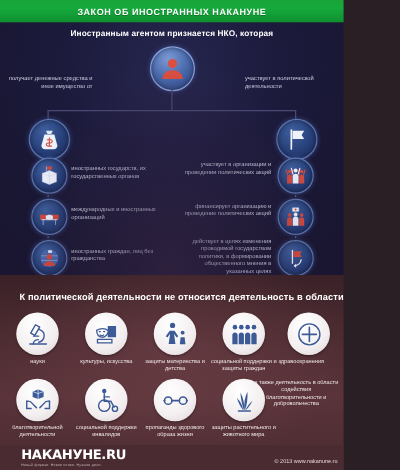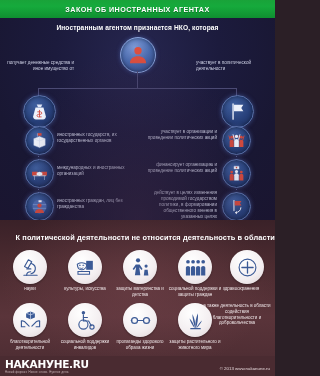--- a/index.html
+++ b/index.html
@@ -65,33 +65,33 @@
   .disc svg{display:block;}
   .disc-cap{position:absolute;width:60px;text-align:center;color:#efe6e8;
             font-size:4.5px;line-height:5.6px;}
 
   .note{position:absolute;width:68px;text-align:center;color:#efe6e8;
         font-size:4.5px;line-height:5.8px;}
 
   
   .footer{position:absolute;left:0;bottom:0;width:275px;height:20px;
           background:#4a2b31;}
-  .logo{position:absolute;left:5px;bottom:2px;}
+  .logo{position:absolute;left:17px;bottom:2px;}
   .logo-main{color:#ffffff;font-size:10.5px;font-weight:bold;letter-spacing:-.3px;
              line-height:11px;font-family:"DejaVu Sans",sans-serif;}
   .logo-sub{color:#c9b4b8;font-size:2.8px;letter-spacing:.2px;line-height:4px;}
   .copy{position:absolute;right:5px;bottom:5px;color:#e4d6d9;font-size:4.4px;}
 </style>
 </head>
 <body>
 
 <div class="poster">
 
   <div class="header">
-    <div class="header-title">ЗАКОН  ОБ  ИНОСТРАННЫХ  АГЕНТАХ</div>
+    <div class="header-title">ЗАКОН  ОБ  ИНОСТРАННЫХ  НАКАНУНЕ</div>
   </div>
 
   <div class="panel-top">
 
     <div class="subtitle">Иностранным агентом признается НКО, которая</div>
 
     <div class="medal hero" style="left:120px;top:19px;width:34px;height:34px;">
       <svg width="22" height="22" viewBox="0 0 24 24">
         <circle cx="12" cy="7.4" r="4.0" fill="#e0503f"></circle>
         <path d="M3.2 21c0-5.0 3.9-7.6 8.8-7.6S20.8 16 20.8 21z" fill="#e0503f"></path>

